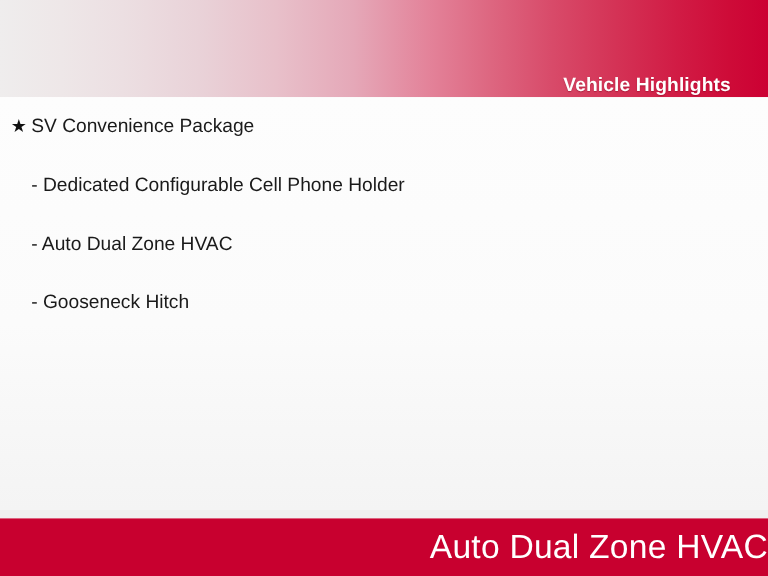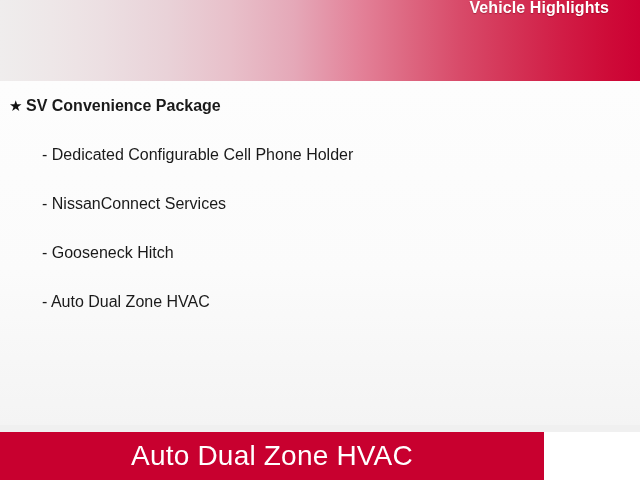--- a/index.html
+++ b/index.html
@@ -41,21 +41,21 @@
       #e5a8b8 46%,
       #e38299 56%,
       #dd6680 64%,
       #d84a69 72%,
       #d43356 80%,
       #d11c45 88%,
       #ce0b38 95%,
       #cc0033 100%
     );
     display: flex;
-    align-items: flex-start;
+    align-items: flex-end;
     justify-content: flex-end;
     overflow: hidden;
   }
 
   .header-title {
     color: #ffffff;
     font-size: 16px;
     font-weight: bold;
     letter-spacing: 0.1px;
     margin-right: 31px;
@@ -102,47 +102,46 @@
 
   .row-label {
     color: #1a1a1a;
     font-size: 16px;
     line-height: 20px;
     white-space: nowrap;
   }
 
   .highlight-row.level-head .row-label {
     margin-left: 0;
-    font-weight: bold;
   }
 
   .highlight-row.level-sub {
     padding-left: 26px;
   }
 
   .highlight-row.level-sub .row-label {
-    margin-left: 16px;
+    margin-left: 0;
   }
 
   
   .footer-gap {
     width: 640px;
     height: 7px;
     flex: 0 0 7px;
     background: #f0f0f0;
   }
 
   .footer {
-    width: 544px;
+    width: 640px;
     height: 48px;
     flex: 0 0 48px;
     background: #c8002f;
     display: flex;
     align-items: center;
-    justify-content: center;
+    justify-content: flex-end;
   }
 
   .footer-title {
     color: #ffffff;
     font-size: 28px;
     font-weight: normal;
     letter-spacing: 0.2px;
     line-height: 32px;
     white-space: nowrap;
   }
@@ -161,31 +160,28 @@
 
       <li class="highlight-row level-head">
         <span class="star-icon">★</span>
         <span class="row-label">SV Convenience Package</span>
       </li>
 
       <li class="highlight-row level-sub">
         <span class="row-label">- Dedicated Configurable Cell Phone Holder</span>
       </li>
 
-      <li class="highlight-row level-sub">
-        <span class="row-label">- NissanConnect Services</span>
-      </li>
 
 
       <li class="highlight-row level-sub">
-        <span class="row-label">- Gooseneck Hitch</span>
+        <span class="row-label">- Auto Dual Zone HVAC</span>
       </li>
 
       <li class="highlight-row level-sub">
-        <span class="row-label">- Auto Dual Zone HVAC</span>
+        <span class="row-label">- Gooseneck Hitch</span>
       </li>
 
 
     </ul>
   </div>
 
   <div class="footer-gap"></div>
 
   <div class="footer">
     <div class="footer-title">Auto Dual Zone HVAC</div>

